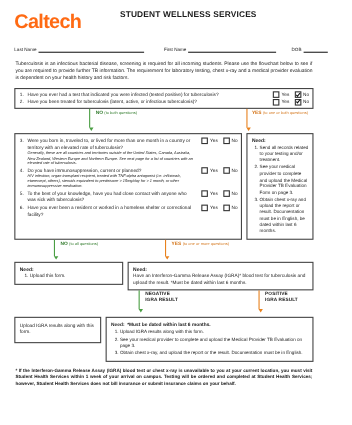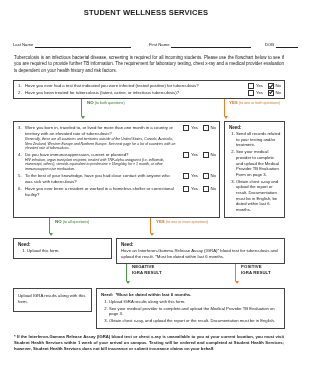--- a/index.html
+++ b/index.html
@@ -11,21 +11,21 @@
     overflow:hidden;
   }
   .page{position:relative;width:298px;height:386px;box-sizing:border-box;padding:8px 9px 4px 9px;}
 
   
   .hdr{display:flex;align-items:flex-start;height:28px;}
   .logo{
     color:#ff6a13;font-weight:bold;font-size:18px;letter-spacing:-0.6px;
     line-height:22px;padding-left:4px;width:96px;flex:none;
   }
-  .hdr-titles{flex:1;text-align:center;padding-right:6px;}
+  .hdr-titles{flex:1;text-align:left;padding-right:6px;}
   .t1{font-size:7.6px;font-weight:bold;letter-spacing:.15px;line-height:10px;}
   .t2{font-size:7.2px;font-style:italic;font-weight:bold;letter-spacing:.1px;line-height:10px;}
 
   
   .names{display:flex;align-items:flex-end;font-size:4.2px;margin-top:6px;padding:0 4px;}
   .nm{display:flex;align-items:flex-end;}
   .nm .lbl{white-space:nowrap;margin-right:2px;line-height:6px;}
   .ln{border-bottom:.6px solid #222;height:5px;}
   .nm1{flex:0 0 128px}
   .nm1 .ln{width:96px}
@@ -102,20 +102,21 @@
 
   
   .foot{font-size:4.2px;line-height:6px;margin:5px 5px 0 5px;text-align:justify;font-weight:bold;}
 </style>
 </head>
 <body>
 
 <div class="page">
 
   <div class="hdr">
+    <div class="logo">Caltech</div>
     <div class="hdr-titles">
       <div class="t1">STUDENT WELLNESS SERVICES</div>
     </div>
   </div>
 
   <div class="names">
     <div class="nm nm1">
       <span class="lbl">Last Name</span>
       <span class="ln"></span>
     </div>

